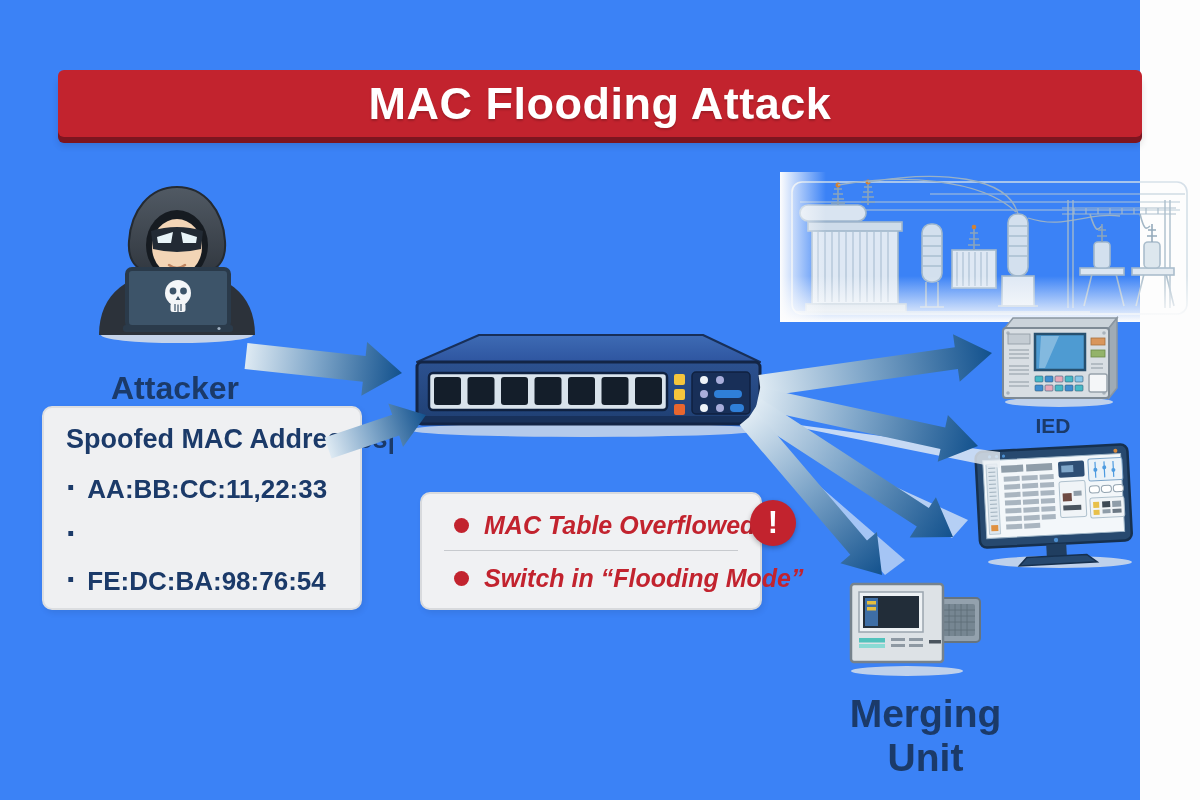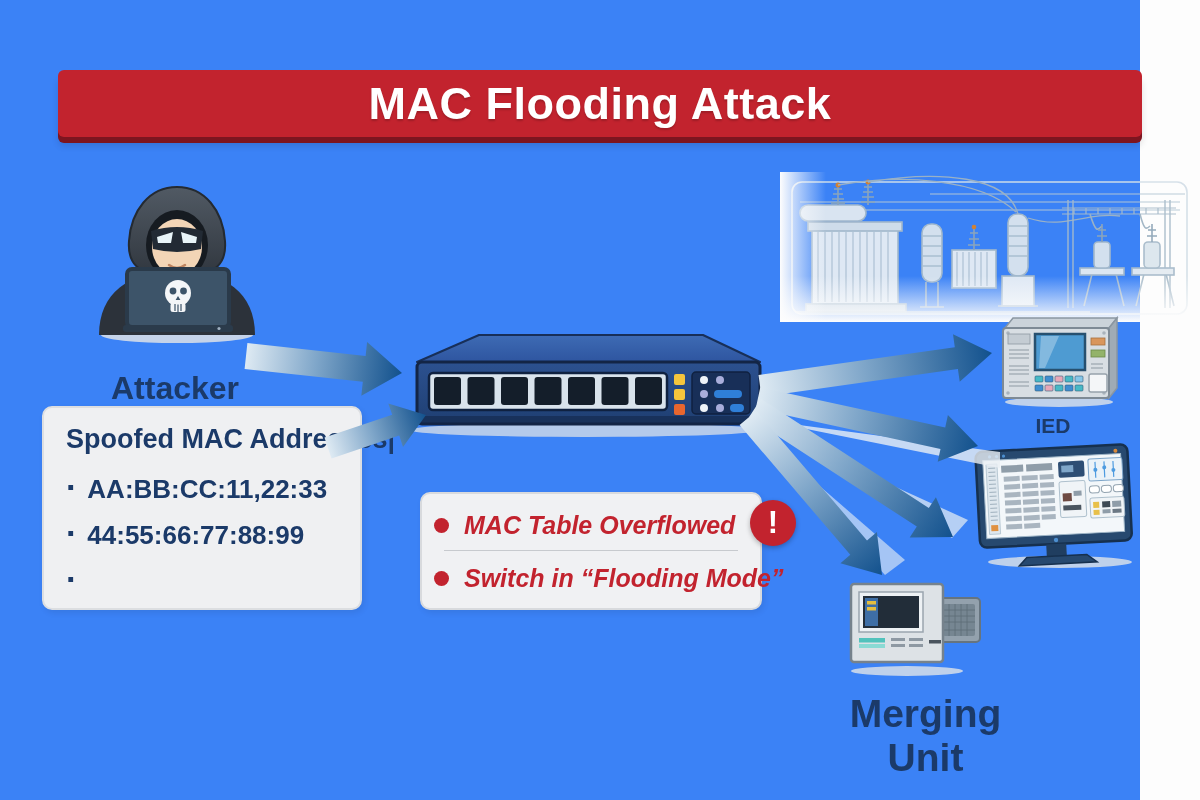--- a/index.html
+++ b/index.html
@@ -19,21 +19,21 @@
            border:2px solid #DCDEE1;border-radius:10px;box-shadow:2px 3px 6px rgba(0,0,0,.08);z-index:4;}
   .mac-title{position:absolute;left:22px;top:16px;font-size:27px;font-weight:700;color:#1B3A69;white-space:nowrap;}
   .mac-list{position:absolute;left:22px;top:58px;margin:0;padding:0;list-style:none;}
   .mac-list li{display:flex;align-items:center;gap:10px;height:46px;font-size:26px;font-weight:700;color:#1B3A69;white-space:nowrap;}
   .mac-bullet{font-size:34px;line-height:1;transform:translateY(-2px);}
 
   
   .status-box{position:absolute;left:420px;top:492px;width:338px;height:114px;background:#F0F1F3;
               border:2px solid #D8DADD;border-radius:10px;box-shadow:2px 3px 6px rgba(0,0,0,.08);z-index:4;}
   .status-row{position:absolute;left:0;width:100%;height:42px;display:flex;align-items:center;gap:15px;
-              padding-left:12px;box-sizing:border-box;}
+              padding-left:32px;box-sizing:border-box;}
   .status-row.r1{top:10px;} .status-row.r2{top:63px;}
   .status-dot{width:15px;height:15px;border-radius:50%;background:#C2232E;flex:none;}
   .status-text{color:#C2232E;font-size:25px;font-weight:700;font-style:italic;white-space:nowrap;}
   .status-divider{position:absolute;left:22px;right:22px;top:56px;height:1px;background:#C7CACE;}
   .alert-badge{position:absolute;left:750px;top:500px;width:46px;height:46px;border-radius:50%;background:#C2232E;
                color:#fff;display:flex;align-items:center;justify-content:center;font-size:31px;font-weight:800;
                box-shadow:0 2px 5px rgba(0,0,0,.28);z-index:9;}
 
   .attacker-art{position:absolute;left:85px;top:175px;width:185px;height:172px;z-index:3;}
   .substation-art{position:absolute;left:780px;top:172px;width:415px;height:150px;z-index:1;}
@@ -149,24 +149,24 @@
 
   <div class="mac-box">
     <div class="mac-title">Spoofed MAC Addresses|</div>
     <ul class="mac-list">
       <li>
         <span class="mac-bullet">·</span>
         <span>AA:BB:CC:11,22:33</span>
       </li>
       <li>
         <span class="mac-bullet">·</span>
-        <span>44:55:66:77:88:99</span>
       </li>
       <li>
         <span class="mac-bullet">·</span>
+        <span>FE:DC:BA:98:76:54</span>
       </li>
     </ul>
   </div>
 
   <svg class="switch-art" viewBox="0 0 365 112">
     <defs>
       <linearGradient id="swTop" x1="0" y1="0" x2="0" y2="1">
         <stop offset="0%" stop-color="#3E6BB4"></stop>
           <stop offset="100%" stop-color="#2E55A0"></stop>
       </linearGradient>

